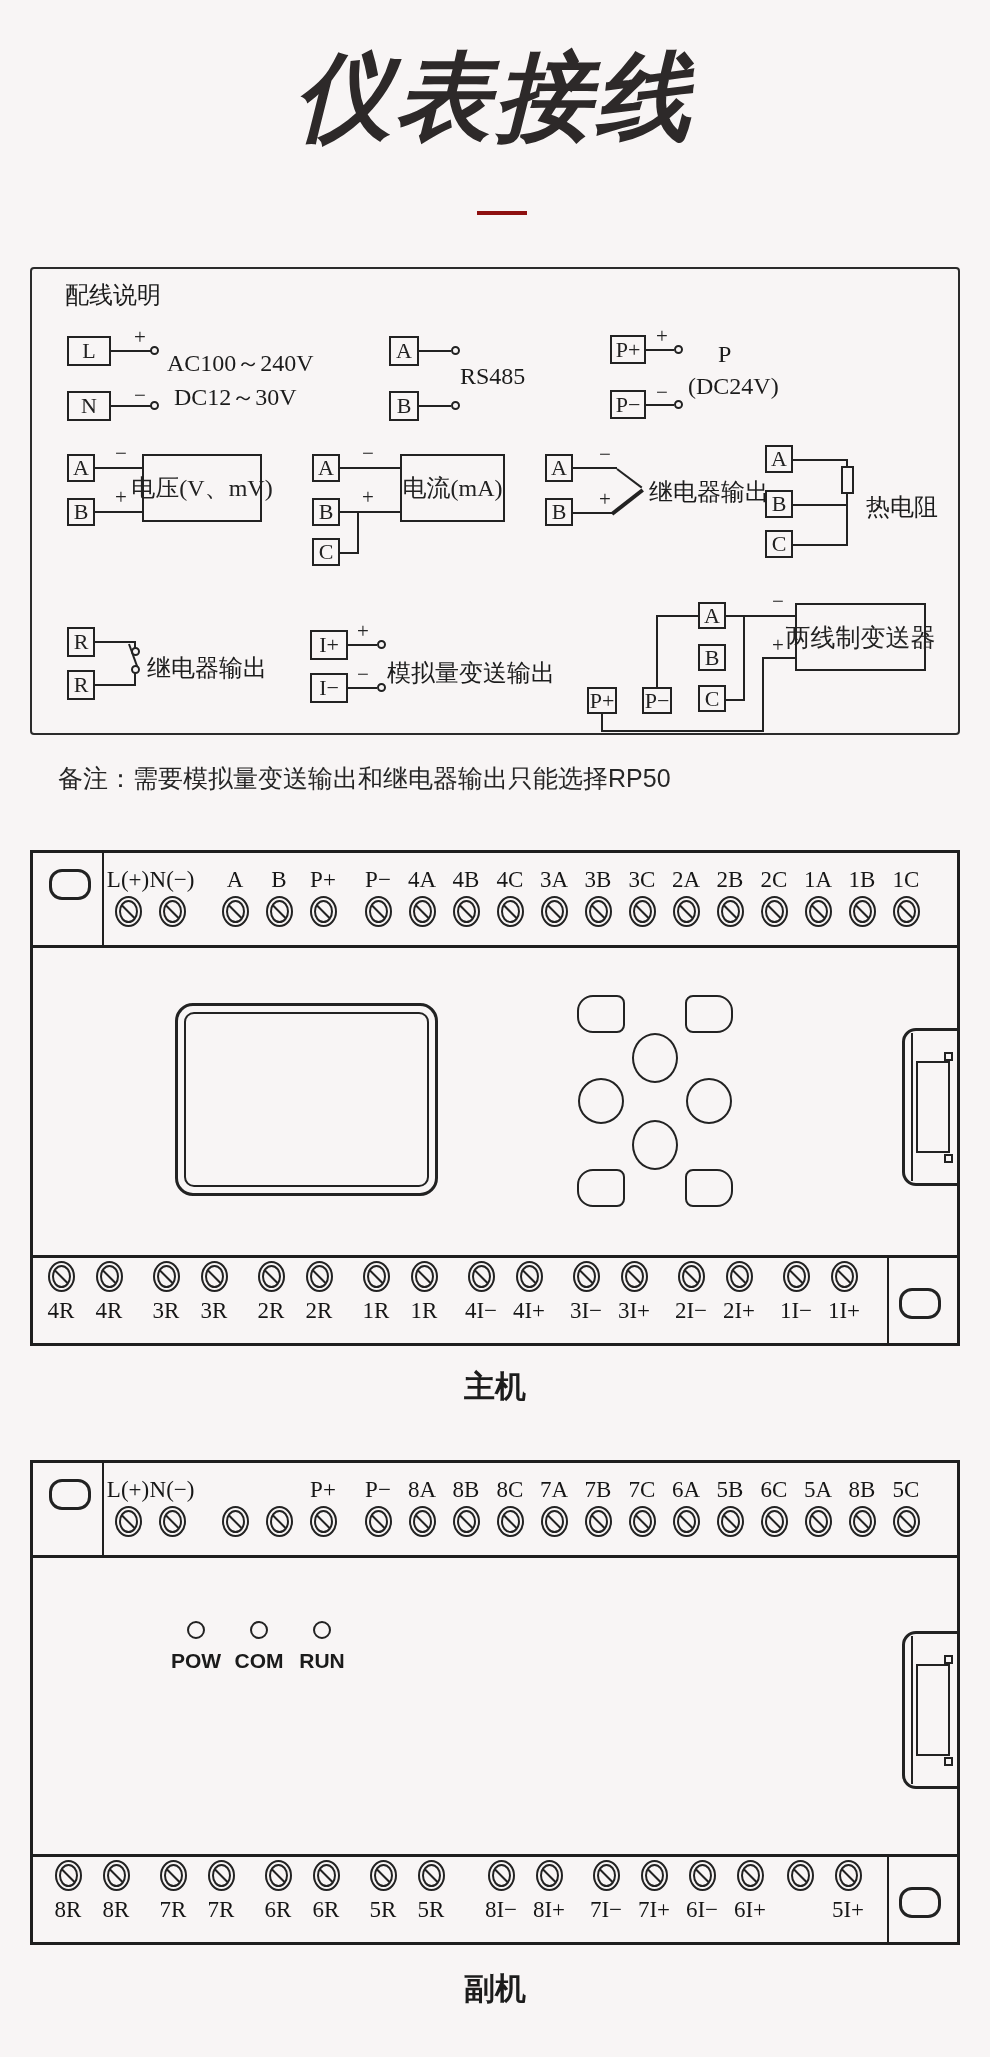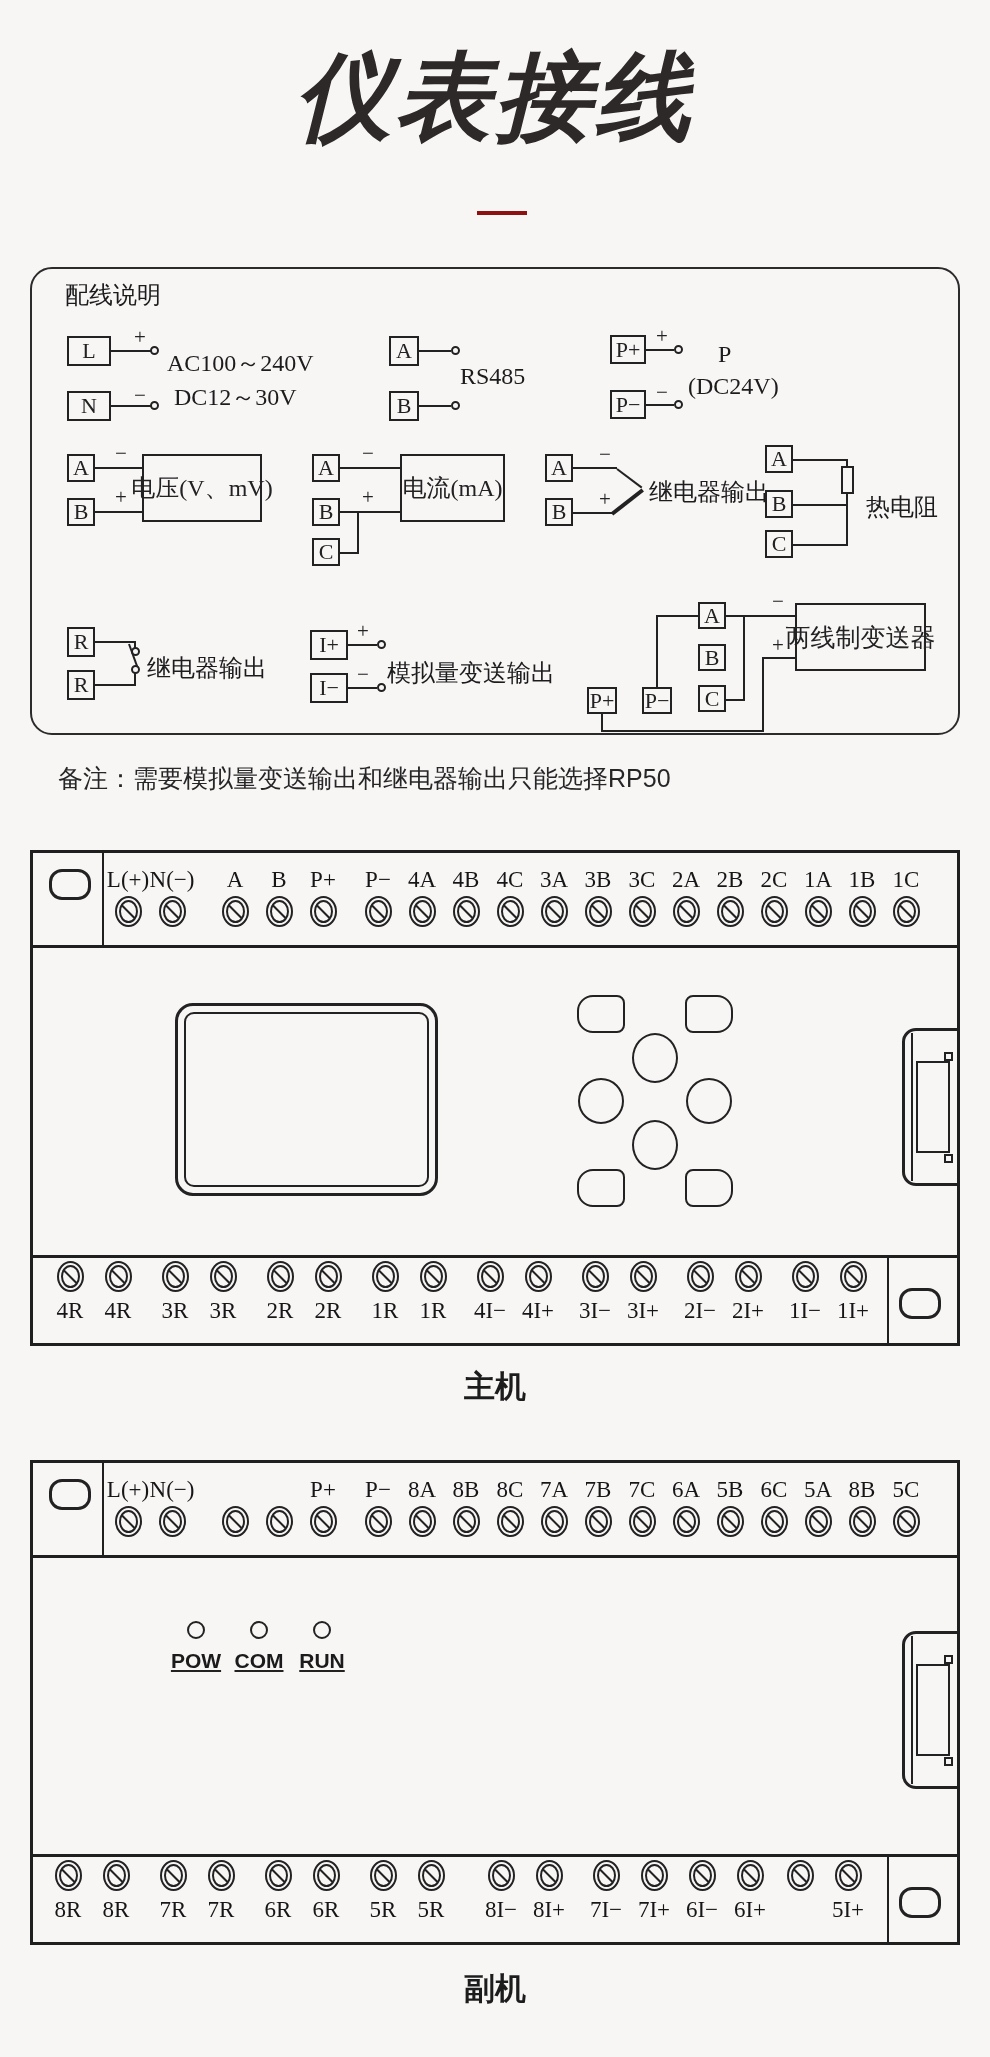--- a/index.html
+++ b/index.html
@@ -6,21 +6,21 @@
   *{margin:0;padding:0;box-sizing:border-box;}
   html,body{background:#e9e6e6;}
   .page{position:relative;width:990px;height:2057px;background:var(--bg);margin:0 auto;overflow:hidden;
         font-family:"Liberation Serif",serif;color:var(--ink);}
   
   .title{position:absolute;top:34px;left:0;right:0;text-align:center;
          font:italic 900 96px "Liberation Sans",sans-serif;color:#2d2929;letter-spacing:4px;}
   .red-rule{position:absolute;left:477px;top:211px;width:50px;height:4px;background:#8e1010;}
   
   .wiring-box{position:absolute;left:30px;top:267px;width:930px;height:468px;
-              border:2px solid #2b2b2b;border-radius:22px;}
+              border:2px solid #2b2b2b;border-radius:4px;}
   .wb-heading{position:absolute;left:33px;top:10px;font:24px "Liberation Serif",serif;color:#1c1c1c;}
   .tbox{position:absolute;border:2px solid var(--ink);display:flex;align-items:center;justify-content:center;
         font:22px "Liberation Serif",serif;background:var(--bg);}
   .bigbox{position:absolute;border:2px solid var(--ink);display:flex;align-items:center;justify-content:center;
         font:24px "Liberation Serif",serif;background:var(--bg);white-space:nowrap;}
   .wh{position:absolute;height:2px;background:var(--ink);}
   .wv{position:absolute;width:2px;background:var(--ink);}
   .diag{position:absolute;height:2px;background:var(--ink);transform-origin:left center;}
   .diagv{position:absolute;width:2px;background:var(--ink);transform-origin:top center;}
   .node{position:absolute;width:9px;height:9px;border:2px solid var(--ink);border-radius:50%;background:var(--bg);}
@@ -58,21 +58,21 @@
   .kbtn.left-round{border-radius:16px 8px 8px 16px;}
   .kbtn.right-round{border-radius:8px 16px 16px 8px;}
   .kbtn.oval{border-radius:50%;}
   
   .connector{position:absolute;width:58px;height:158px;}
   .conn-outer{position:absolute;inset:0;border:3px solid var(--ink);border-radius:14px 0 0 14px;}
   .conn-lip{position:absolute;left:9px;top:5px;bottom:5px;width:2px;background:var(--ink);}
   .conn-inner{position:absolute;left:14px;top:33px;width:34px;height:92px;border:2px solid var(--ink);}
   .conn-tab{position:absolute;width:9px;height:9px;border:2px solid var(--ink);background:var(--bg);}
   
-  .led-row{position:absolute;display:flex;gap:7px;text-decoration:underline;}
+  .led-row{position:absolute;display:flex;gap:7px;}
   .led-item{width:56px;display:flex;flex-direction:column;align-items:center;}
   .led-circle{width:18px;height:18px;border:2px solid var(--ink);border-radius:50%;}
   .led-label{margin-top:10px;font:700 21px "Liberation Sans",sans-serif;color:#1b1b1b;}
   
   .unit-label{position:absolute;left:0;right:0;text-align:center;
               font:600 31px "Liberation Sans",sans-serif;color:#1c1c1c;}
   #label-main{top:1366px;}
   #label-sub{top:1968px;}
 </style>
 </head>
@@ -292,21 +292,21 @@
 
     <div class="connector" style="left:869px;top:175px">
       <div class="conn-outer"></div>
       <div class="conn-lip"></div>
       <div class="conn-inner"></div>
       <div class="conn-tab" style="left:42px;top:24px"></div>
       <div class="conn-tab" style="left:42px;top:126px"></div>
     </div>
 
     <div class="strip-bottom">
-      <div class="term-row b-row labels-below" style="left:13px;top:3px">
+      <div class="term-row b-row labels-below" style="left:4px;top:3px">
           <div class="term-cell">
             <div class="screw"></div>
             <div class="term-label">4R</div>
           </div>
           <div class="term-cell">
             <div class="screw"></div>
             <div class="term-label">4R</div>
           </div>
           <div class="term-cell" style="margin-left: 9px;">
             <div class="screw"></div>

